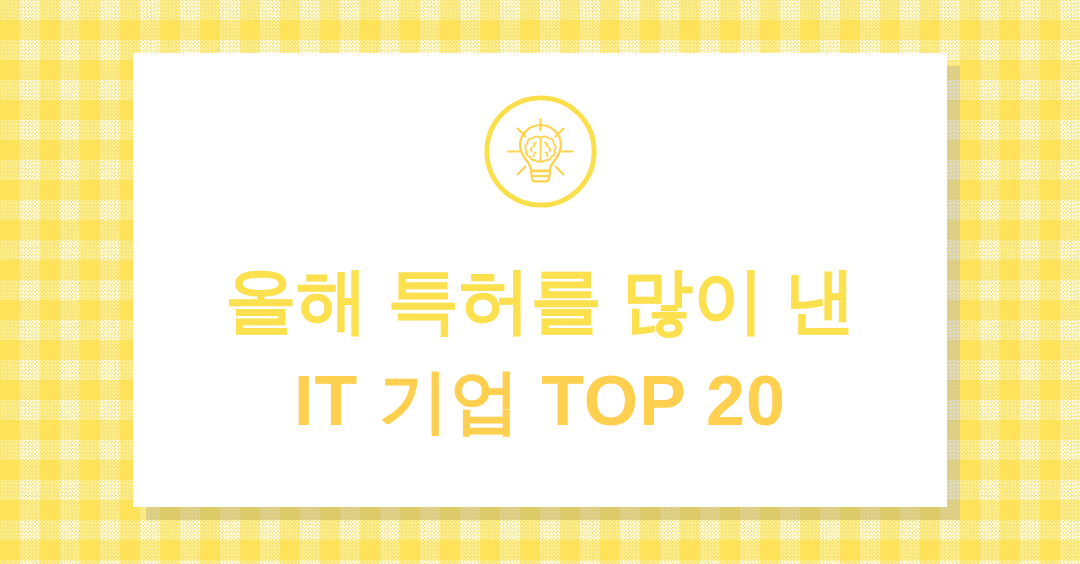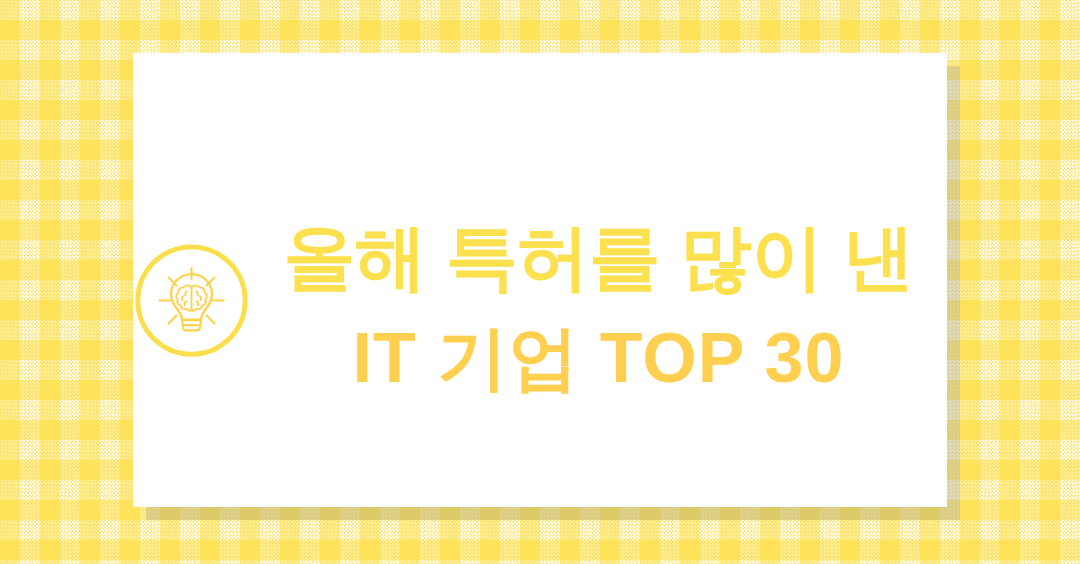--- a/index.html
+++ b/index.html
@@ -95,21 +95,21 @@
     width: 814px;
     height: 454px;
     background: #ffffff;
     box-shadow: 13px 13px 0 0 rgba(140, 140, 140, 0.28);
   }
 
   #card-inner {
     position: absolute;
     inset: 0;
     display: flex;
-    flex-direction: row;
+    flex-direction: column;
     align-items: center;
   }
 
   
   #icon-wrap {
     margin-top: 40px;
     width: 117px;
     height: 117px;
     flex: none;
   }
@@ -220,18 +220,18 @@
 
             <path d="M64.7 50.6 c1.6 0.6 2.3 2.5 1.5 4"></path>
             <path d="M68.5 55.6 c1.5 0.9 1.8 3 0.6 4.2"></path>
             <path d="M65.0 61.0 c1.7 0.4 2.6 2.3 1.9 3.9"></path>
           </g>
         </svg>
       </div>
 
       <div id="headline">
         <span class="title-line" id="title-line-1">올해 특허를 많이 낸</span>
-        <span class="title-line" id="title-line-2">IT 기업 TOP 30</span>
+        <span class="title-line" id="title-line-2">IT 기업 TOP 20</span>
       </div>
 
     </div>
   </div>
 </div>
 
 </body></html>

